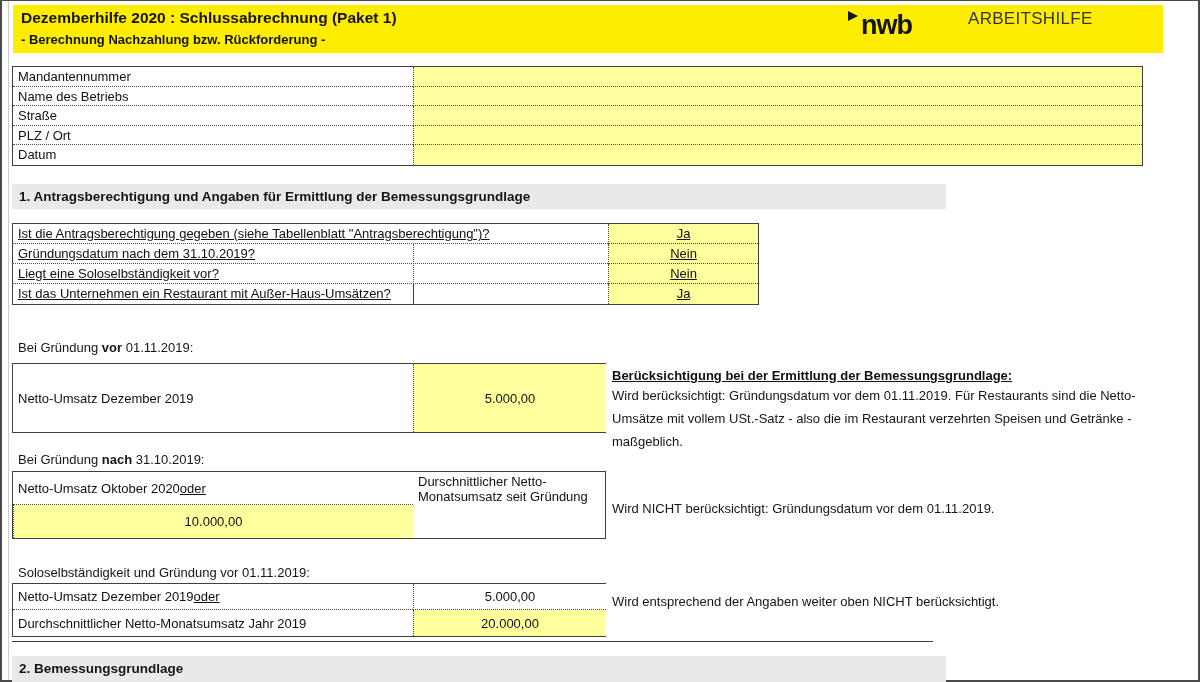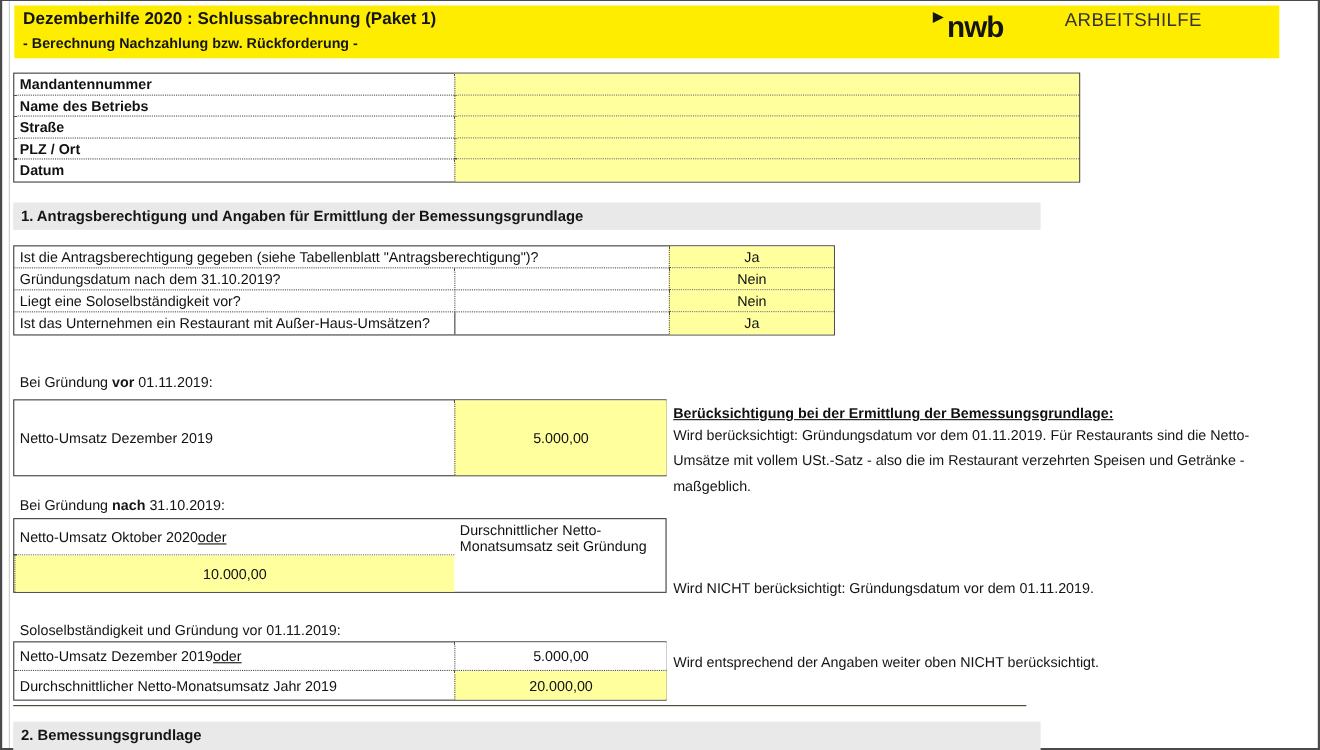--- a/index.html
+++ b/index.html
@@ -21,35 +21,35 @@
   .band{position:absolute;left:11px;top:4px;width:1150px;height:48px;background:var(--band);}
   .band .title{position:absolute;left:8px;top:4px;font-size:15.5px;font-weight:bold;color:#151515;}
   .band .subtitle{position:absolute;left:8px;top:27px;font-size:13px;font-weight:bold;color:#151515;}
   .logo{position:absolute;left:835px;top:0;width:300px;height:56px;}
   .tri{position:absolute;left:0;top:6px;width:0;height:0;
        border-top:5px solid transparent;border-bottom:5px solid transparent;border-left:10px solid #141414;}
   .brand{position:absolute;left:13px;top:5px;font-size:27px;font-weight:bold;letter-spacing:-1px;color:#141414;}
   .brand-suffix{position:absolute;left:77px;top:4px;font-size:17px;color:#333;letter-spacing:0.3px;margin-left:43px;}
 
   
-  .client-form{position:absolute;left:10px;top:65px;width:970px;border:1px solid var(--bdr);
-               display:grid;grid-template-columns:400px 1fr;grid-auto-rows:19.6px;background:#fff;font-weight:bold;}
+  .client-form{position:absolute;left:10px;top:65px;width:1131px;border:1px solid var(--bdr);
+               display:grid;grid-template-columns:400px 1fr;grid-auto-rows:19.6px;background:#fff;}
   .fl{padding-left:5px;line-height:19px;border-bottom:1px dotted var(--dot);}
   .fv{background:var(--cell);border-left:1px dotted var(--dot);border-bottom:1px dotted var(--dot);}
   .fl.last,.fv.last{border-bottom:none;}
 
   
   .secband{position:absolute;left:10px;width:934px;background:var(--gray);
            font-weight:bold;font-size:13.5px;padding-left:7px;color:#151515;}
   .sec1{top:183px;height:25px;line-height:25px;}
   .sec2{top:655px;height:27px;line-height:25px;}
 
   
   .questions{position:absolute;left:10px;top:222px;width:747px;border:1px solid var(--bdr);
-             display:grid;grid-template-columns:595px 150px;grid-auto-rows:20px;background:#fff;}
+             display:grid;grid-template-columns:595px 150px;grid-auto-rows:20px;background:#fff;text-decoration:underline;}
   .ql{padding-left:5px;line-height:19px;white-space:nowrap;border-bottom:1px dotted var(--dot);}
   .qa{background:var(--cell);text-align:center;line-height:19px;
       border-left:1px dotted var(--dot);border-bottom:1px dotted var(--dot);cursor:pointer;}
   .ql.last,.qa.last{border-bottom:none;}
   .qdiv-dotted{position:absolute;left:400px;top:20px;height:40px;width:0;border-left:1px dotted var(--dot);}
   .qdiv-solid{position:absolute;left:400px;top:60px;height:20px;width:0;border-left:1px solid var(--bdr);}
 
   
   .cap{position:absolute;left:16px;font-size:13px;color:#151515;}
   .cap b{font-weight:bold;}
@@ -66,21 +66,21 @@
   .boxB{top:470px;height:68px;grid-auto-rows:33px;}
   .boxC{top:582px;height:54px;grid-auto-rows:26px;}
   .capA{top:339px;}
   .capB{top:451px;}
   .capC{top:564px;}
 
   
   .guide-h{position:absolute;left:610px;top:339px;font-weight:bold;text-decoration:underline;font-size:13px;margin-top:28px;}
   .guide{position:absolute;left:610px;width:560px;font-size:13px;line-height:23px;color:#151515;}
   .gA{top:383px;}
-  .gB{top:522px;}
+  .gB{top:496px;}
   .gC{top:589px;}
 
   .hrline{position:absolute;left:10px;top:640px;width:921px;height:1px;background:#3c3c2d;}
 </style>
 </head>
 <body>
 
 <div class="page">
   <div class="pane-line"></div>
 

